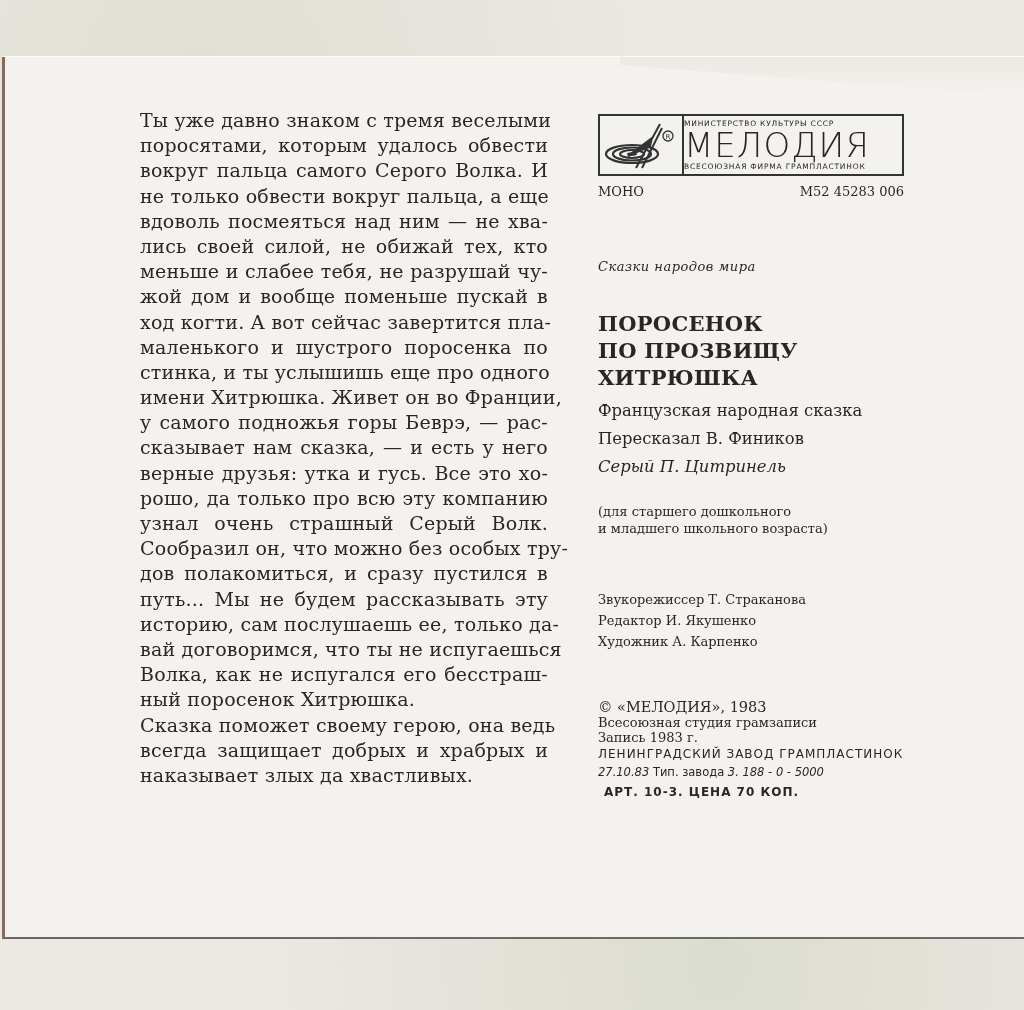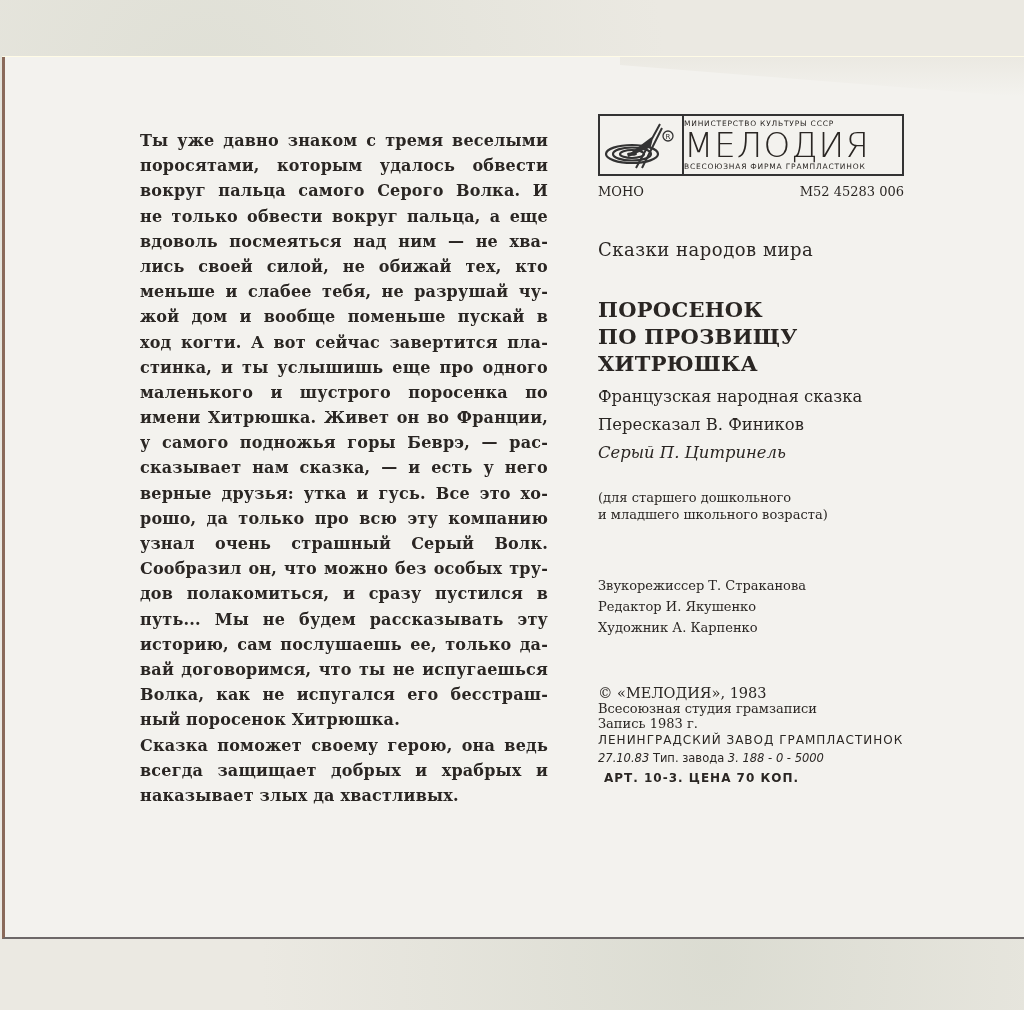--- a/index.html
+++ b/index.html
@@ -22,41 +22,41 @@
       border-bottom: 2px solid #6d6868;
       border-left: 3px solid #8a6a5a;
       box-shadow: 0 -1px 0 #fffbe6;
     }
     .sheet-fold {
       position: absolute; left: 620px; top: 57px; width: 404px; height: 40px;
       background: linear-gradient(#ebe9e2, #f3f2ee);
       clip-path: polygon(0 0, 100% 0, 100% 100%, 0 20%);
     }
     .col-left {
-      position: absolute; left: 140px; top: 128px; width: 408px;
-      font-size: 16px; line-height: 25.2px; letter-spacing: 0.2px; font-weight: bold;
+      position: absolute; left: 140px; top: 108px; width: 408px;
+      font-size: 19px; line-height: 25.2px; letter-spacing: 0.2px;
     }
     .col-left .line {
       display: block; text-align: justify; text-align-last: justify; white-space: nowrap;
       height: 25.2px;
     }
     .col-left .line.last { text-align-last: left; }
     .col-right { position: absolute; left: 598px; top: 114px; width: 340px; }
     .logo {
       display: flex; width: 306px; height: 62px; border: 2px solid #333;
       box-sizing: border-box; background: #f3f2ee;
     }
     .logo-mark {
       width: 82px; border-right: 2px solid #333; position: relative;
     }
     .logo-text { flex: 1; display: flex; flex-direction: column; align-items: flex-start; justify-content: center; font-family: "DejaVu Sans", sans-serif; }
     .logo-top, .logo-bottom { font-size: 7.5px; letter-spacing: 0.8px; }
     .logo-main { font-size: 34px; line-height: 34px; letter-spacing: 1px; font-weight: 300; }
     .cat-row { display: flex; justify-content: space-between; margin-top: 8px; font-size: 13px; width: 306px; }
-    .series { margin-top: 40px; font-size: 18px; letter-spacing: 0.5px; }
+    .series { margin-top: 60px; font-style: italic; font-size: 13px; letter-spacing: 0.5px; }
     .title { margin-top: 36px; font-weight: bold; font-size: 21px; line-height: 27px; letter-spacing: 0.3px; }
     .title span { display: block; }
     .info { font-size: 16.4px; line-height: 28px; margin-top: 6px; }
     .info .italic { font-style: italic; }
     .age { margin-top: 22px; font-size: 13px; line-height: 17px; }
     .age span, .credits span, .legal span { display: block; }
     .credits { margin-top: 52px; font-size: 13px; line-height: 21px; }
     .legal { margin-top: 48px; font-size: 13px; line-height: 15px; }
     .legal .copy { font-size: 14.5px; }
     .legal .sans { font-family: "DejaVu Sans", sans-serif; letter-spacing: 1px; font-size: 12px; line-height: 18px; }
@@ -74,22 +74,22 @@
 <div class="col-left">
   <span class="line">Ты уже давно знаком с тремя веселыми</span>
   <span class="line">поросятами, которым удалось обвести</span>
   <span class="line">вокруг пальца самого Серого Волка. И</span>
   <span class="line">не только обвести вокруг пальца, а еще</span>
   <span class="line">вдоволь посмеяться над ним — не хва-</span>
   <span class="line">лись своей силой, не обижай тех, кто</span>
   <span class="line">меньше и слабее тебя, не разрушай чу-</span>
   <span class="line">жой дом и вообще поменьше пускай в</span>
   <span class="line">ход когти. А вот сейчас завертится пла-</span>
+  <span class="line">маленького и шустрого поросенка по</span>
   <span class="line">стинка, и ты услышишь еще про одного</span>
-  <span class="line">маленького и шустрого поросенка по</span>
   <span class="line">имени Хитрюшка. Живет он во Франции,</span>
   <span class="line">у самого подножья горы Беврэ, — рас-</span>
   <span class="line">сказывает нам сказка, — и есть у него</span>
   <span class="line">верные друзья: утка и гусь. Все это хо-</span>
   <span class="line">рошо, да только про всю эту компанию</span>
   <span class="line">узнал очень страшный Серый Волк.</span>
   <span class="line">Сообразил он, что можно без особых тру-</span>
   <span class="line">дов полакомиться, и сразу пустился в</span>
   <span class="line">путь... Мы не будем рассказывать эту</span>
   <span class="line">историю, сам послушаешь ее, только да-</span>

